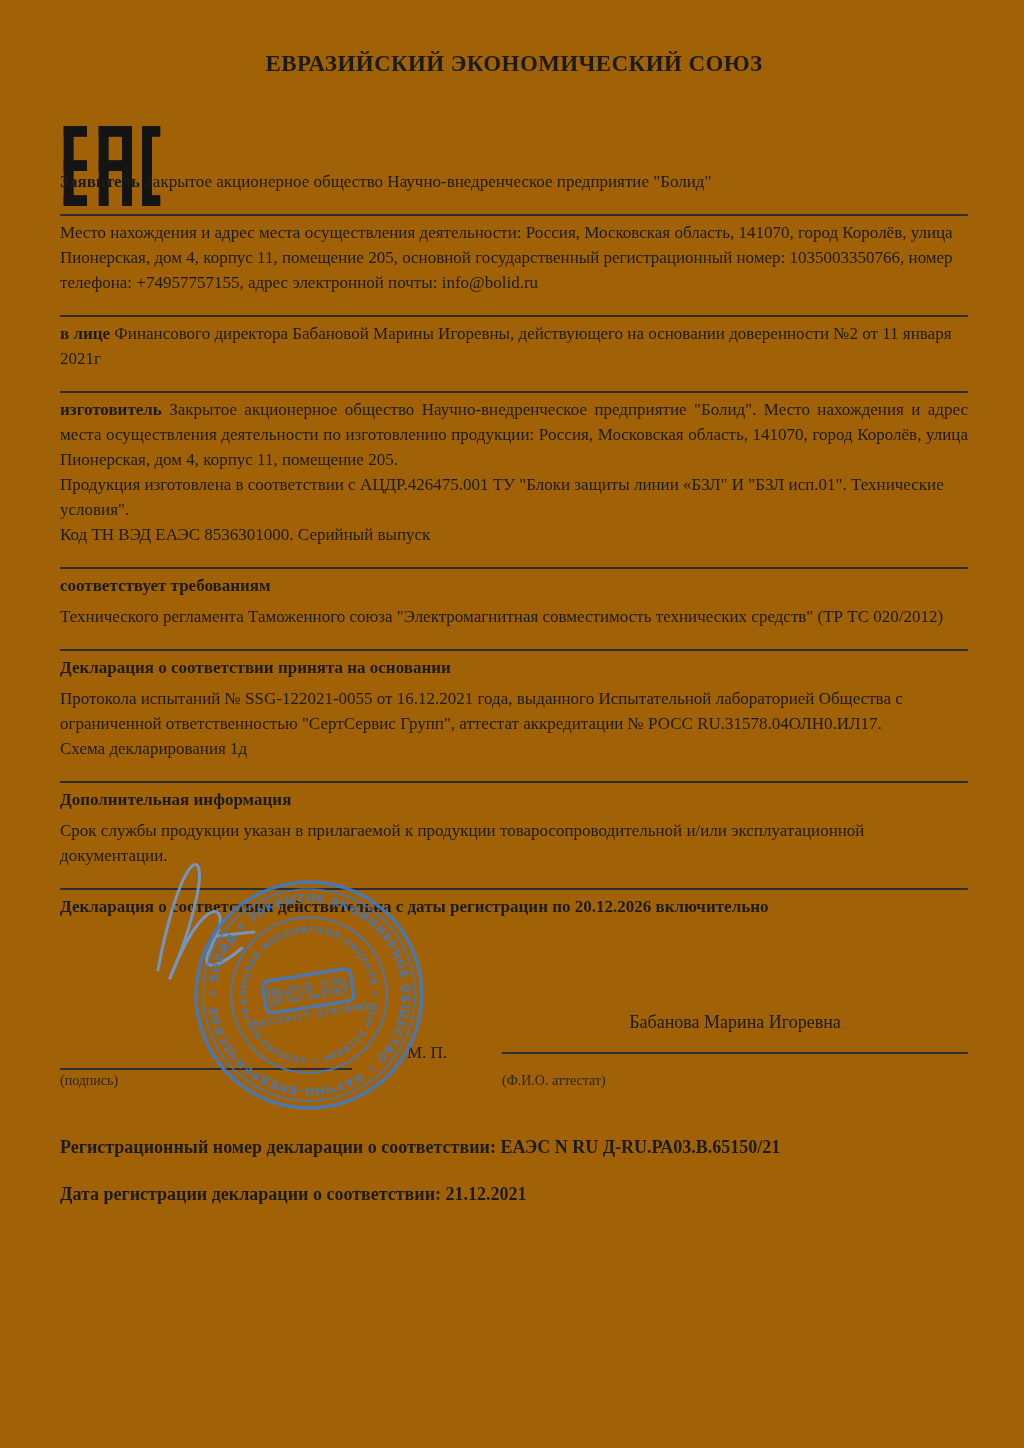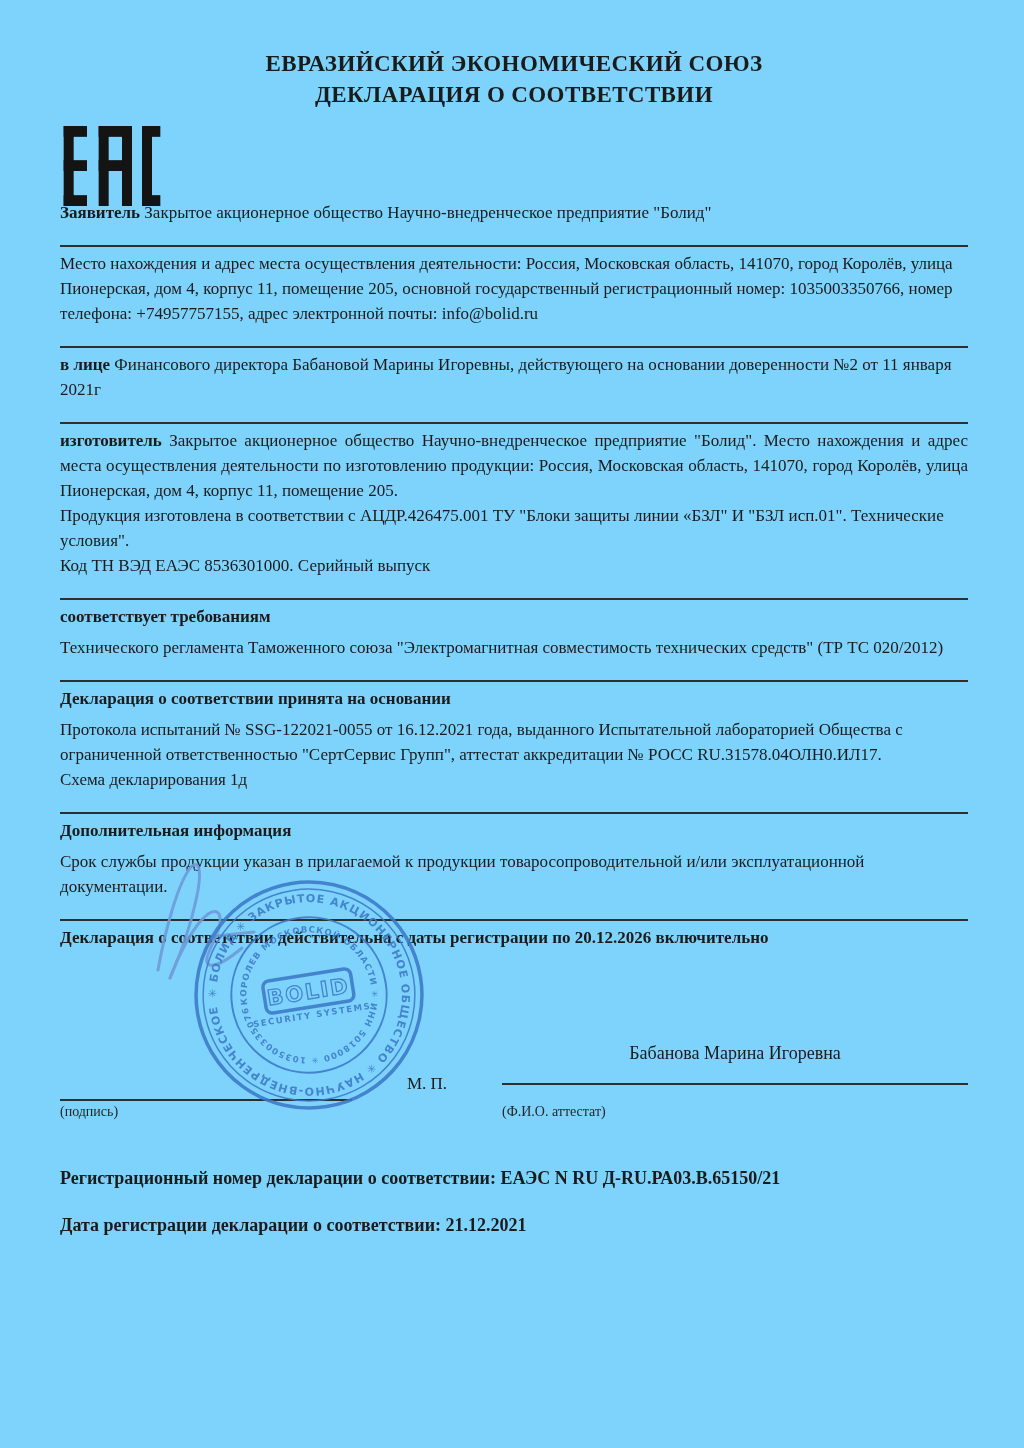--- a/index.html
+++ b/index.html
@@ -1,20 +1,20 @@
 <!DOCTYPE html>
 <html lang="ru"><head>
 <meta charset="utf-8">
 <style>
   html,body { margin:0; padding:0; background:#dcdcdc; }
   .page {
     position:relative;
     width:1024px; height:1448px;
     margin:0 auto;
-    background:#7dd3fc;
+    background:#a16207;
     font-family:"Liberation Serif","DejaVu Serif",serif;
     color:#1b1b1b;
     overflow:hidden;
   }
   .content { position:absolute; left:60px; right:56px; top:0; }
 
   .title-wrap { padding-top:48px; }
   .title {
     text-align:center; font-weight:bold; font-size:23px;
     line-height:31px; letter-spacing:.4px; margin:0;
@@ -83,21 +83,20 @@
 
       <rect x="96" y="2" width="12" height="96"></rect>
       <rect x="96" y="2" width="22" height="13"></rect>
       <rect x="96" y="85" width="22" height="13"></rect>
     </g>
   </svg>
 
   <div class="content">
     <div class="title-wrap">
       <p class="title">ЕВРАЗИЙСКИЙ ЭКОНОМИЧЕСКИЙ СОЮЗ</p>
-      <p class="title">ДЕКЛАРАЦИЯ О СООТВЕТСТВИИ</p>
     </div>
 
     <div class="sections">
 
       <div class="sec">
         <p class="m0"><b>Заявитель</b>
         <span>Закрытое акционерное общество Научно-внедренческое предприятие "Болид"</span></p>
       </div>
 
       <div class="sec">

